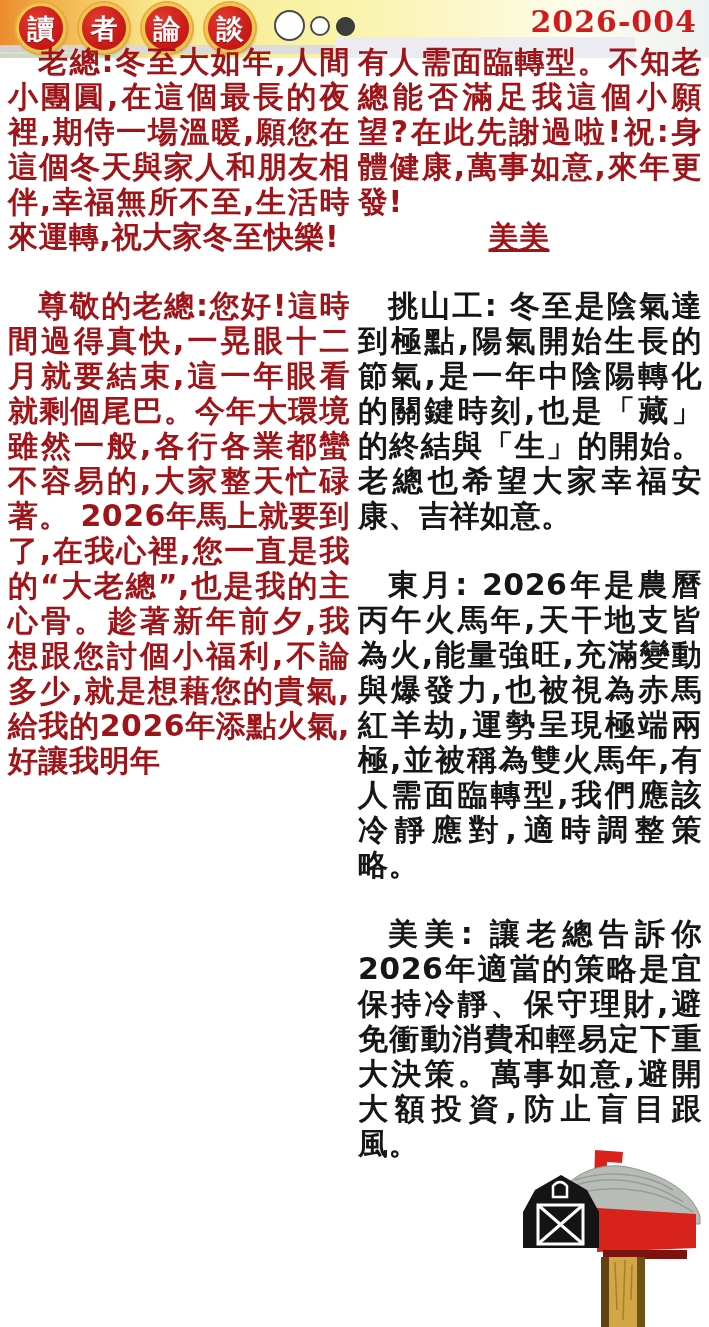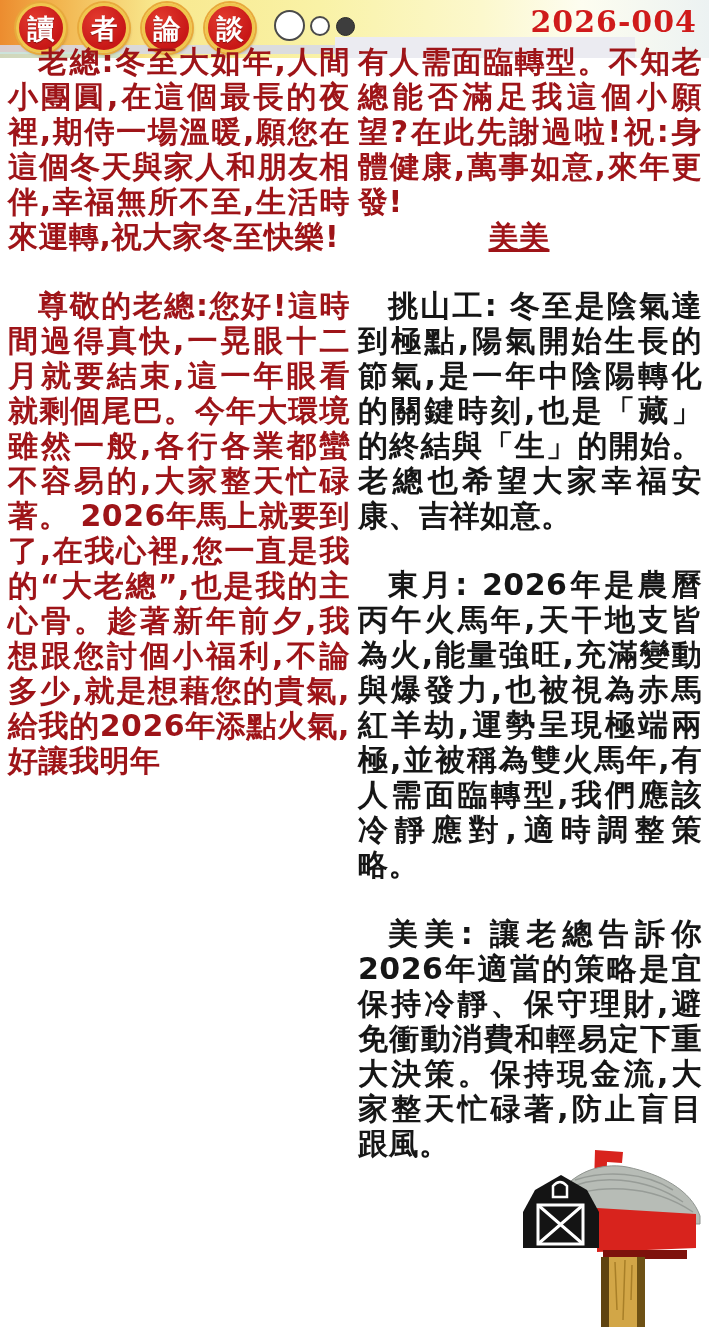--- a/index.html
+++ b/index.html
@@ -84,21 +84,21 @@
   <div class="col col-left">
     <p class="para letter indent">老總:冬至大如年,人間小團圓,在這個最長的夜裡,期侍一場溫暖,願您在這個冬天與家人和朋友相伴,幸福無所不至,生活時來運轉,祝大家冬至快樂!</p>
     <p class="para letter indent gap">尊敬的老總:您好!這時間過得真快,一晃眼十二月就要結束,這一年眼看就剩個尾巴。今年大環境雖然一般,各行各業都蠻不容易的,大家整天忙碌著。 2026年馬上就要到了,在我心裡,您一直是我的“大老總”,也是我的主心骨。趁著新年前夕,我想跟您討個小福利,不論多少,就是想藉您的貴氣,給我的2026年添點火氣,好讓我明年</p>
   </div>
 
   <div class="col col-right">
     <p class="para letter">有人需面臨轉型。不知老總能否滿足我這個小願望?在此先謝過啦!祝:身體健康,萬事如意,來年更發!</p>
     <p class="sig letter">美美</p>
     <p class="para reply indent gap">挑山工: 冬至是陰氣達到極點,陽氣開始生長的節氣,是一年中陰陽轉化的關鍵時刻,也是「藏」的終結與「生」的開始。老總也希望大家幸福安康、吉祥如意。</p>
     <p class="para reply indent gap">東月: 2026年是農曆丙午火馬年,天干地支皆為火,能量強旺,充滿變動與爆發力,也被視為赤馬紅羊劫,運勢呈現極端兩極,並被稱為雙火馬年,有人需面臨轉型,我們應該冷靜應對,適時調整策略。</p>
-    <p class="para reply indent gap">美美: 讓老總告訴你2026年適當的策略是宜保持冷靜、保守理財,避免衝動消費和輕易定下重大決策。保持現金流,大家整天忙碌著,防止盲目跟風。</p>
+    <p class="para reply indent gap">美美: 讓老總告訴你2026年適當的策略是宜保持冷靜、保守理財,避免衝動消費和輕易定下重大決策。萬事如意,避開大額投資,防止盲目跟風。</p>
   </div>
 
   <div class="mailbox">
     <svg viewBox="0 0 198 177" xmlns="http://www.w3.org/2000/svg">
 
       <polygon points="90,0 118,2 117,13 102,12 100,70 88,68" fill="#d8231d"></polygon>
 
       <path d="M44,64 C58,22 96,12 122,17 C156,24 186,40 195,66 L195,74 L44,72 Z" fill="#b7bcb6" stroke="#8f948f" stroke-width="1"></path>
       <path d="M60,40 C90,24 140,26 178,52 M52,52 C90,32 146,34 188,62 M70,30 C100,20 140,22 168,40" fill="none" stroke="#979c97" stroke-width="1.5"></path>
 

